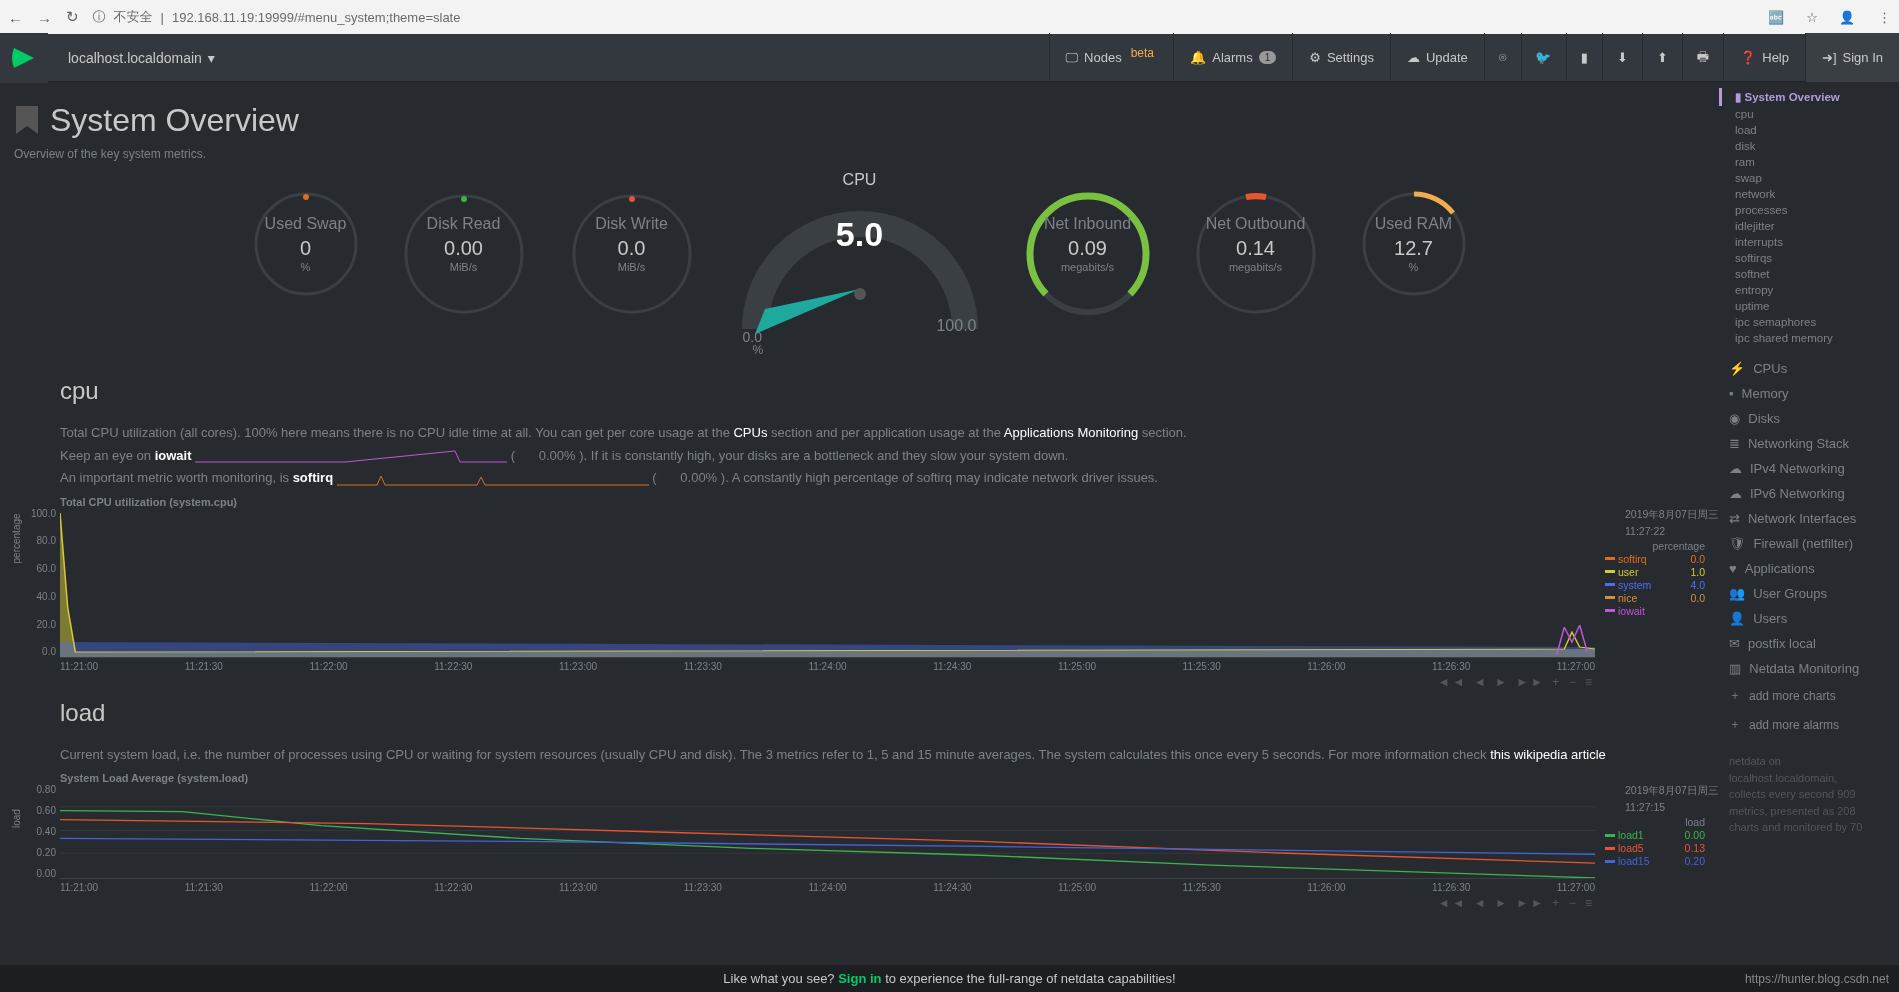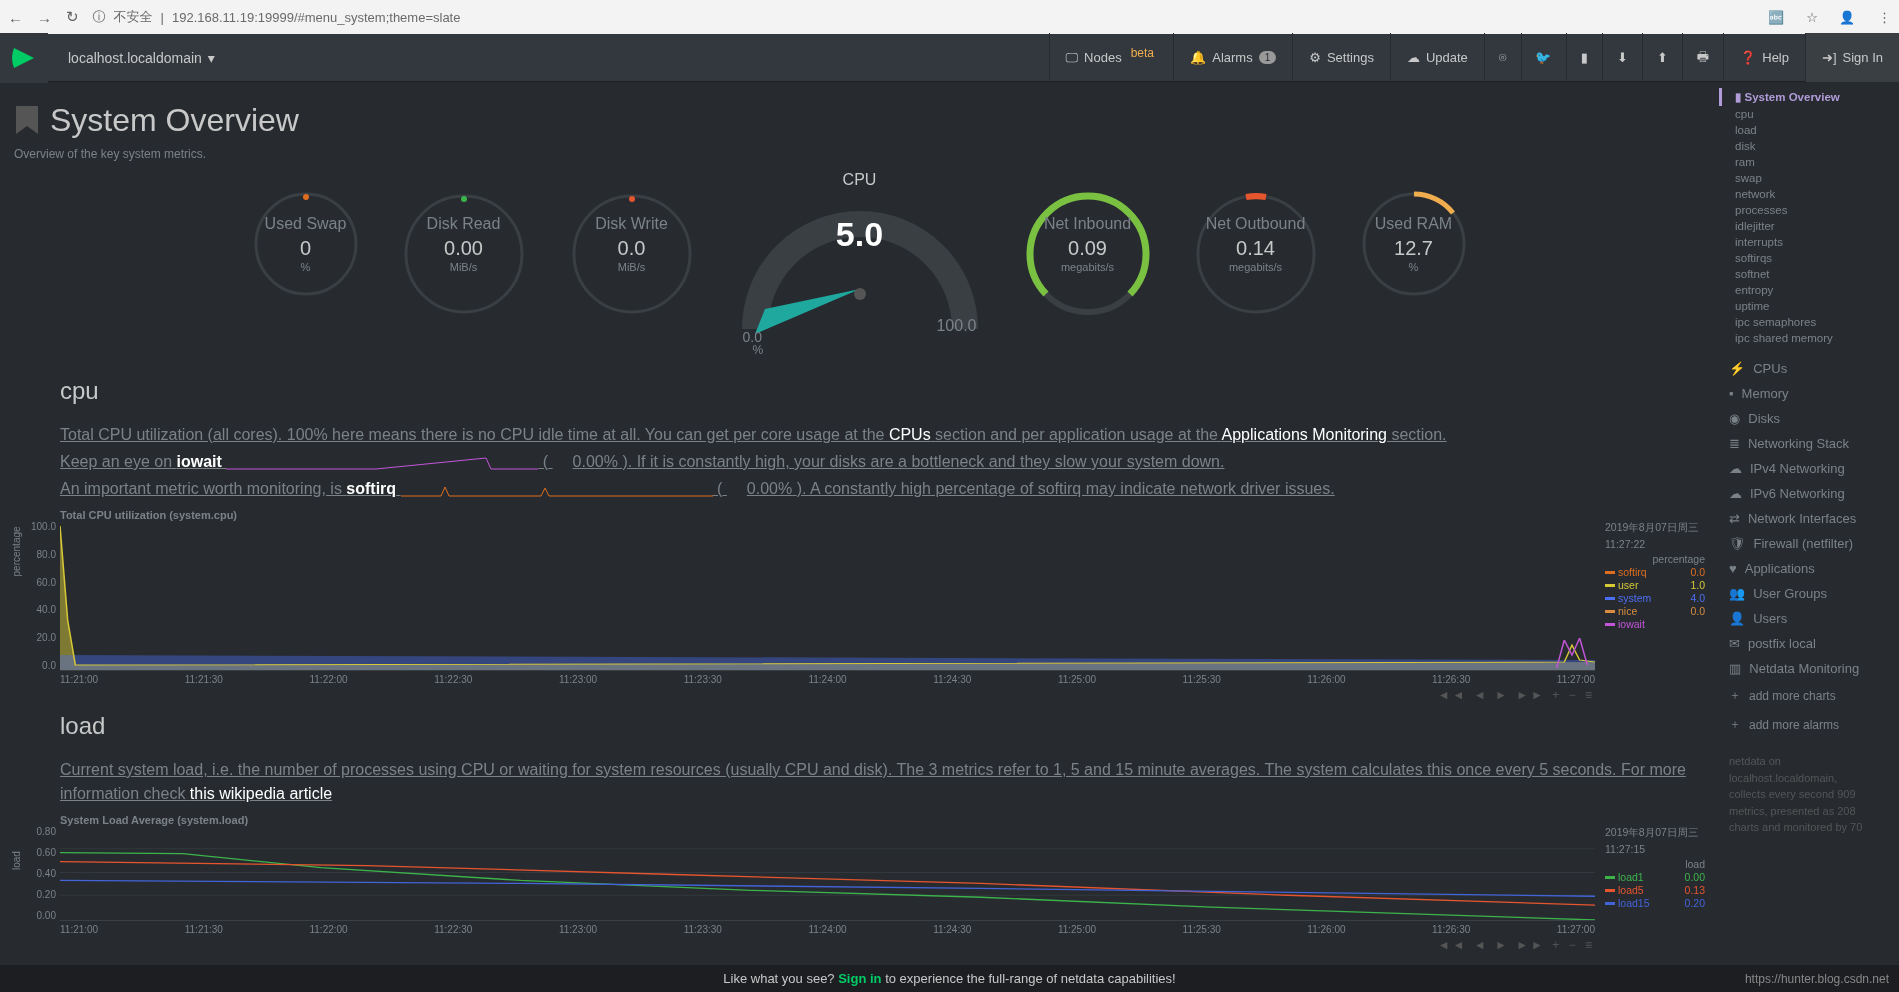--- a/index.html
+++ b/index.html
@@ -68,23 +68,22 @@
 .gauge .g-val { color: #c8c8c8; font-size: 20px; font-weight: 500; position: absolute; width: 100%; top: 58px; }
 .gauge .g-unit { color: #7a8288; font-size: 11px; position: absolute; width: 100%; top: 82px; }
 .gauge.big .g-title { color: #c8c8c8; font-size: 16px; position: absolute; top: -8px; width: 100%; }
 .gauge.big .g-bigval { color: #fff; font-size: 34px; font-weight: 600; position: absolute; top: 36px; width: 100%; }
 .gauge.big .g-min { position: absolute; bottom: 4px; left: 18px; color: #7a8288; font-size: 14px; }
 .gauge.big .g-max { position: absolute; bottom: 14px; right: 18px; color: #7a8288; font-size: 16px; }
 .gauge.big .g-pct { position: absolute; bottom: -8px; left: 28px; color: #7a8288; font-size: 12px; }
 
 .section-h { font-size: 24px; font-weight: 400; color: #c8c8c8; margin: 10px 0 18px 46px; }
 .desc-text { 
-  font-size: 16px; color: #7a8288; margin: 0 0 3px 46px; 
+  font-size: 13px; color: #7a8288; margin: 0 0 3px 46px; 
   line-height: 1.5;
-  text-decoration: underline;
 }
 .desc-text .lnk { color: #fff; }
 .spark-inline { 
   display: inline-block; width: 312px; height: 16px; 
   vertical-align: middle; position: relative;
 }
 .spark-val { color: #7a8288; }
 
 .chart-wrap { position: relative; margin-top: 8px; }
 .chart-title { color: #7a8288; font-size: 11px; font-weight: 600; margin-left: 46px; }
@@ -93,21 +92,21 @@
   width: 46px; position: relative; display: flex; flex-direction: column; 
   justify-content: space-between; align-items: flex-end; padding-right: 4px;
   color: #7a8288; font-size: 10px;
 }
 .y-label-vert { 
   position: absolute; left: 2px; top: 50%; transform: rotate(-90deg) translateX(50%); 
   transform-origin: left center; font-size: 10px; color: #7a8288;
 }
 .plot { flex: 1; position: relative; border-bottom: 1px solid #3a3f44; }
 .legend { width: 110px; padding-left: 10px; font-size: 10.5px; }
-.legend .ts { color: #7a8288; margin-bottom: 3px; white-space: nowrap; }
+.legend .ts { color: #7a8288; margin-bottom: 3px; white-space: nowrap; margin-left: 20px; }
 .legend .row { display: flex; justify-content: space-between; align-items: center; margin: 1px 0; }
 .legend .row .k { display: flex; align-items: center; gap: 3px; }
 .legend .sw { width: 10px; height: 3px; display: inline-block; }
 .legend .hdr { color: #7a8288; text-align: right; }
 .x-axis { 
   display: flex; color: #7a8288; font-size: 10px; margin-left: 46px; 
   margin-right: 110px; justify-content: space-between; padding-top: 3px;
 }
 .chart-ctrls { 
   text-align: right; color: #555; font-size: 12px; letter-spacing: 3px; 

